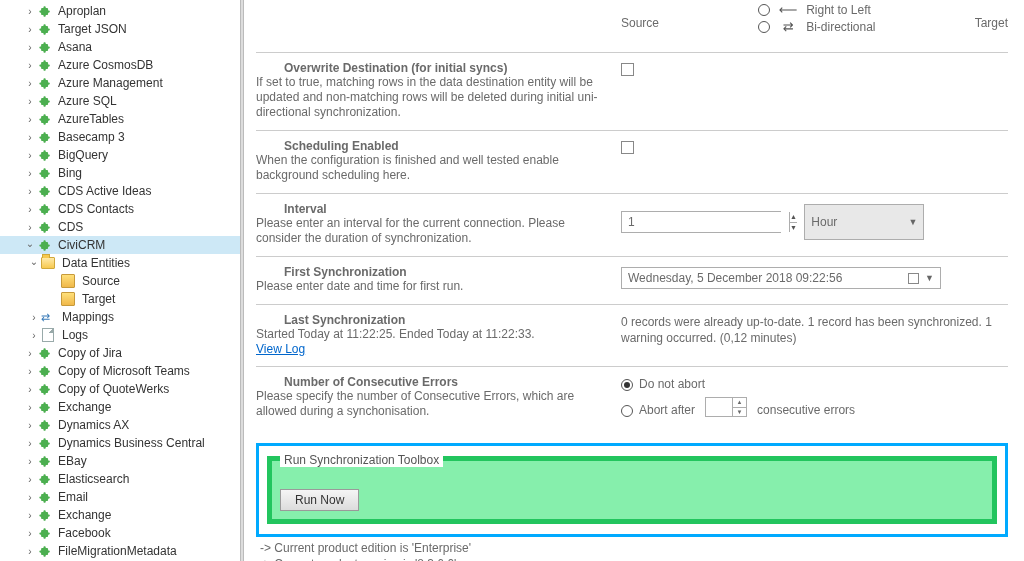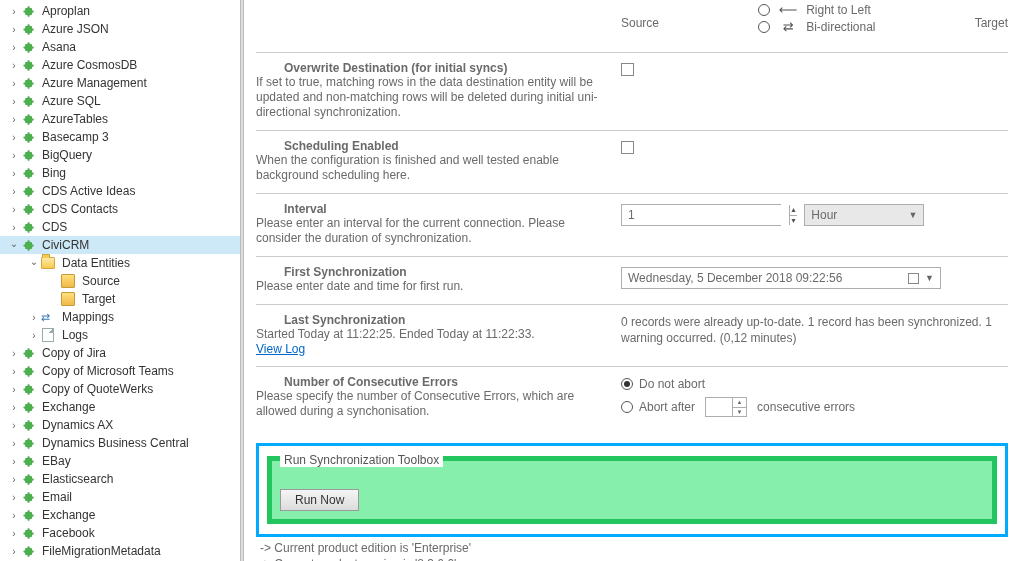--- a/index.html
+++ b/index.html
@@ -18,21 +18,21 @@
     width: 240px;
     height: 100%;
     background: #fff;
     overflow-y: auto;
     padding: 2px 0;
   }
   .tree-item {
     display: flex;
     align-items: center;
     height: 18px;
-    padding-left: 8px;
+    padding-left: 24px;
     cursor: pointer;
     white-space: nowrap;
   }
   .tree-item.selected {
     background: #cde8f6;
   }
   .chevron {
     width: 12px;
     font-size: 10px;
     color: #666;
@@ -190,21 +190,21 @@
     flex:1; font-size:7px; display:flex;align-items:center;justify-content:center;
     color:#555; cursor:pointer;
   }
   .spinner .spins div:first-child { border-bottom:1px solid #adadad; }
   .dropdown {
     display:inline-flex;
     align-items:center;
     justify-content:space-between;
     border:1px solid #adadad;
     background:#e8e8e8;
-    height:22px;
+    height:36px;
     width:120px;
     padding:0 6px;
     color:#6a6a6a;
     font-size:12px;
     margin-left:20px;
   }
   .dropdown .dd-arrow { font-size:9px; color:#666; }
   .datetime {
     display:inline-flex;
     align-items:center;
@@ -221,21 +221,21 @@
     display:flex; align-items:center; gap:6px;
   }
   .cal-check {
     width:11px;height:11px;border:1px solid #888;background:#fff;
   }
   .link { color:#0066cc; text-decoration:underline; cursor:pointer; }
   .sync-stats {
     color:#6a6a6a; font-size:12px; line-height:1.3;
   }
   .radio-row {
-    display:flex; align-items:center; gap:6px;
+    display:flex; align-items:flex-end; gap:6px;
     color:#6a6a6a; font-size:12px; margin-bottom:6px;
   }
   .mini-spinner {
     display:inline-flex;
     border:1px solid #adadad;
     background:#fff;
     height:20px;
     width:42px;
     margin:0 4px;
   }
@@ -301,21 +301,21 @@
       </span>
       <span class="tree-label">Aproplan</span>
     </div>
     <div class="tree-item">
       <span class="chevron collapsed"></span>
       <span class="tree-icon puzzle-icon">
         <svg viewBox="0 0 24 24">
           <path fill="#4caf50" d="M20 11h-1V9c0-1.1-.9-2-2-2h-2V6c0-1.1-.9-2-2-2s-2 .9-2 2v1H9C7.9 7 7 7.9 7 9v2H6c-1.1 0-2 .9-2 2s.9 2 2 2h1v2c0 1.1.9 2 2 2h2v1c0 1.1.9 2 2 2s2-.9 2-2v-1h2c1.1 0 2-.9 2-2v-2h1c1.1 0 2-.9 2-2s-.9-2-2-2z"></path>
         </svg>
       </span>
-      <span class="tree-label">Azure JSON</span>
+      <span class="tree-label">Target JSON</span>
     </div>
     <div class="tree-item">
       <span class="chevron collapsed"></span>
       <span class="tree-icon puzzle-icon">
         <svg viewBox="0 0 24 24">
           <path fill="#4caf50" d="M20 11h-1V9c0-1.1-.9-2-2-2h-2V6c0-1.1-.9-2-2-2s-2 .9-2 2v1H9C7.9 7 7 7.9 7 9v2H6c-1.1 0-2 .9-2 2s.9 2 2 2h1v2c0 1.1.9 2 2 2h2v1c0 1.1.9 2 2 2s2-.9 2-2v-1h2c1.1 0 2-.9 2-2v-2h1c1.1 0 2-.9 2-2s-.9-2-2-2z"></path>
         </svg>
       </span>
       <span class="tree-label">Asana</span>
     </div>

